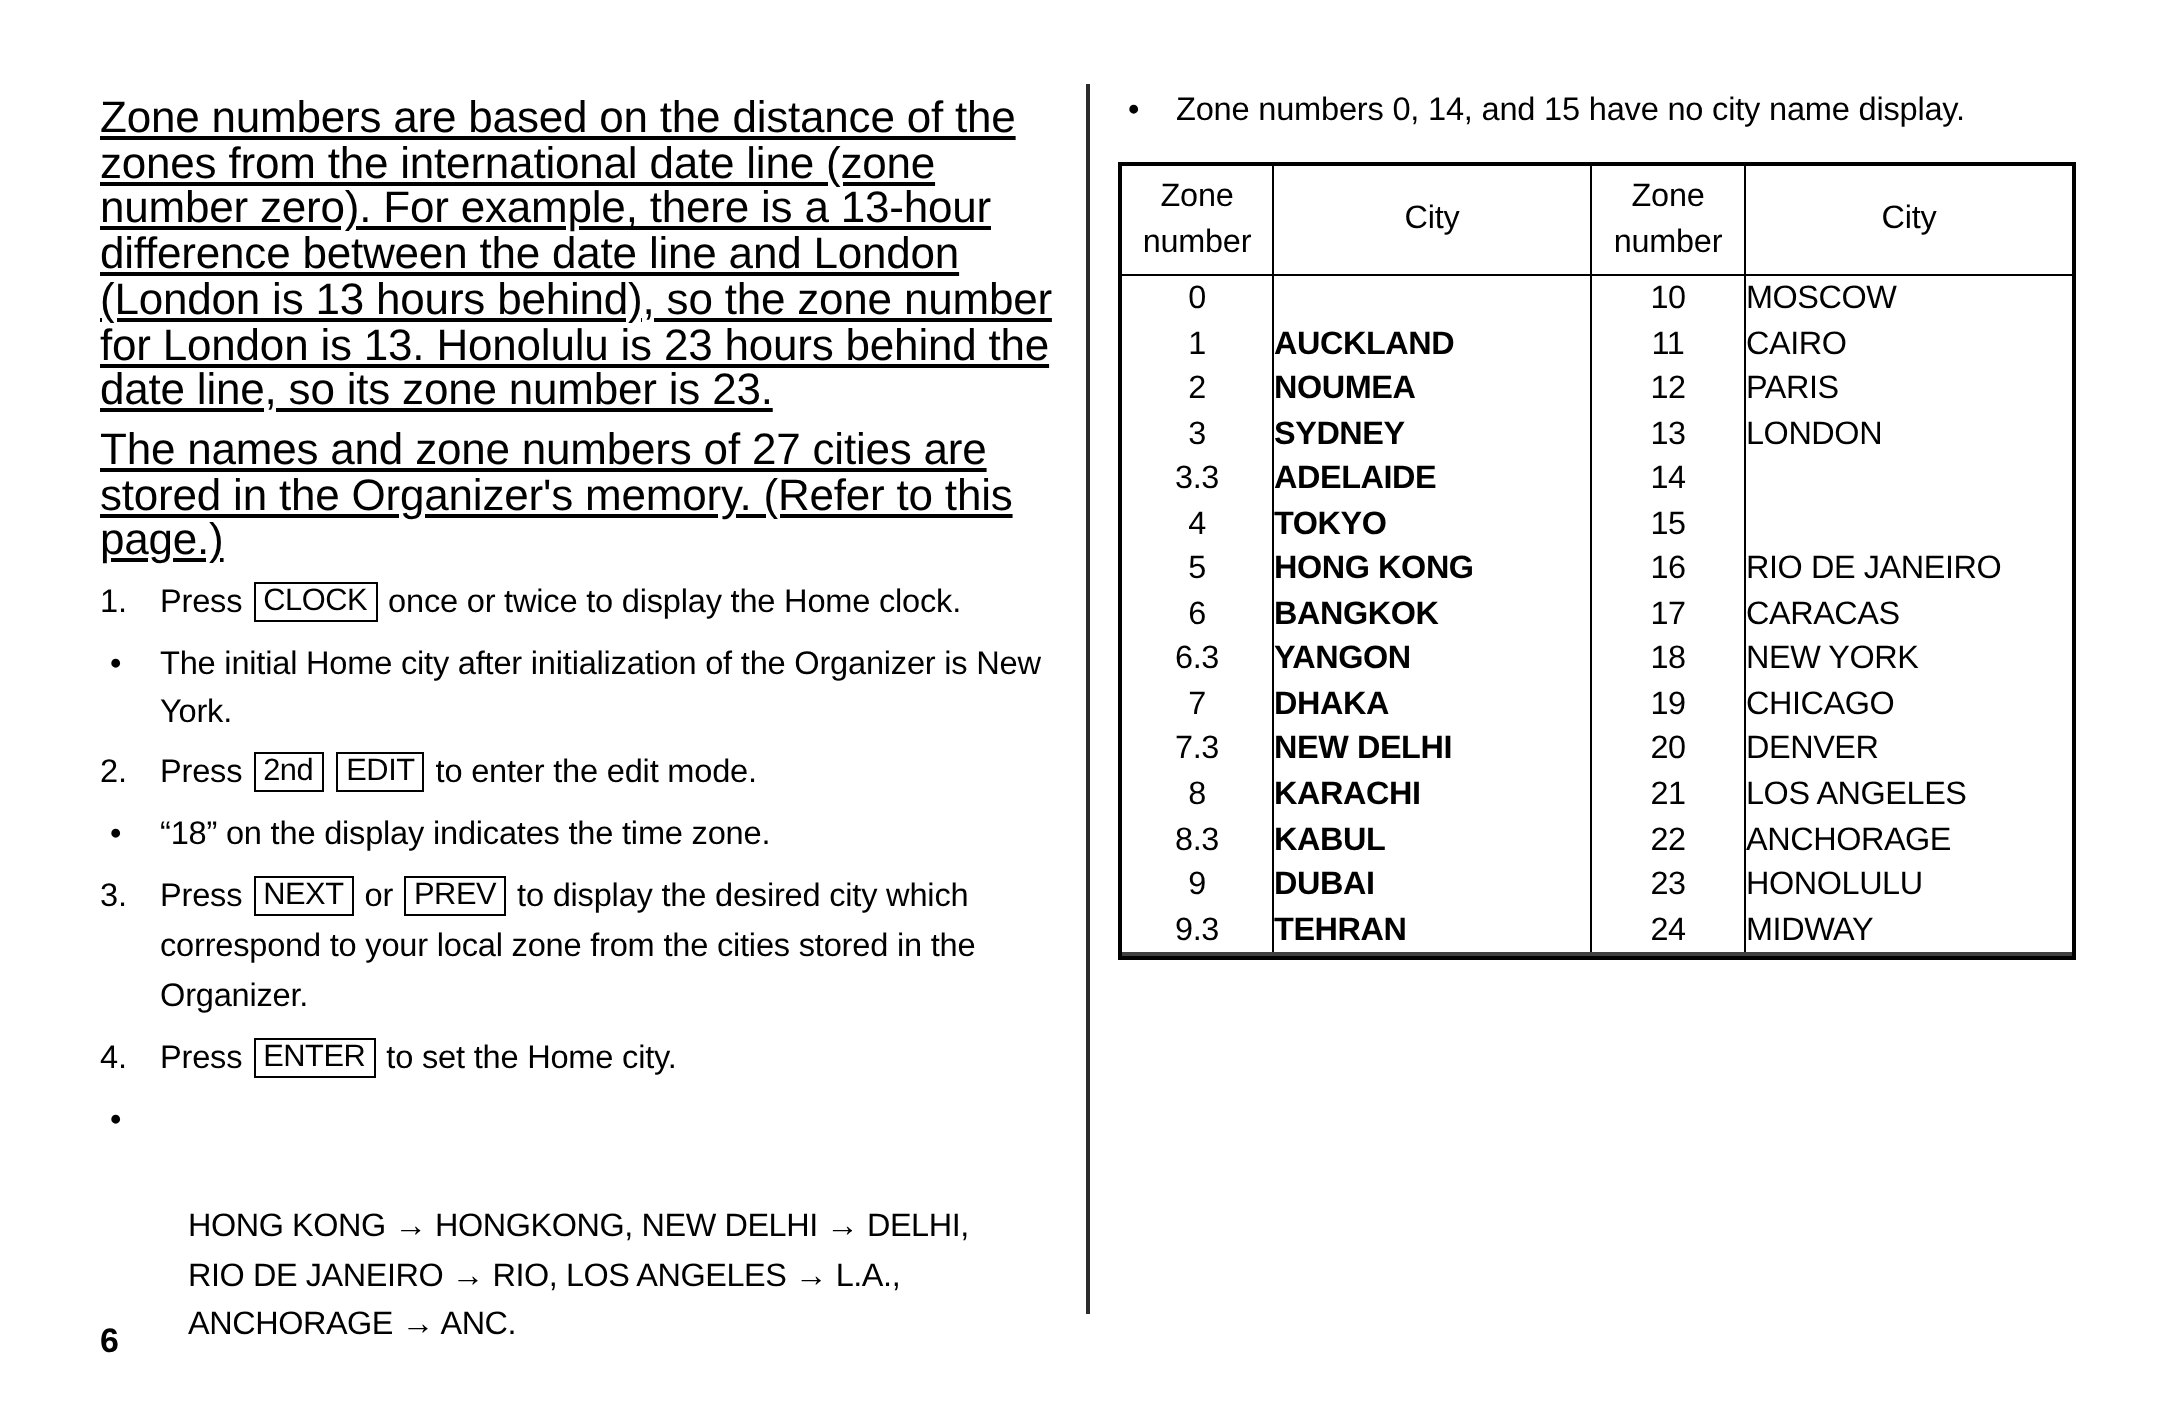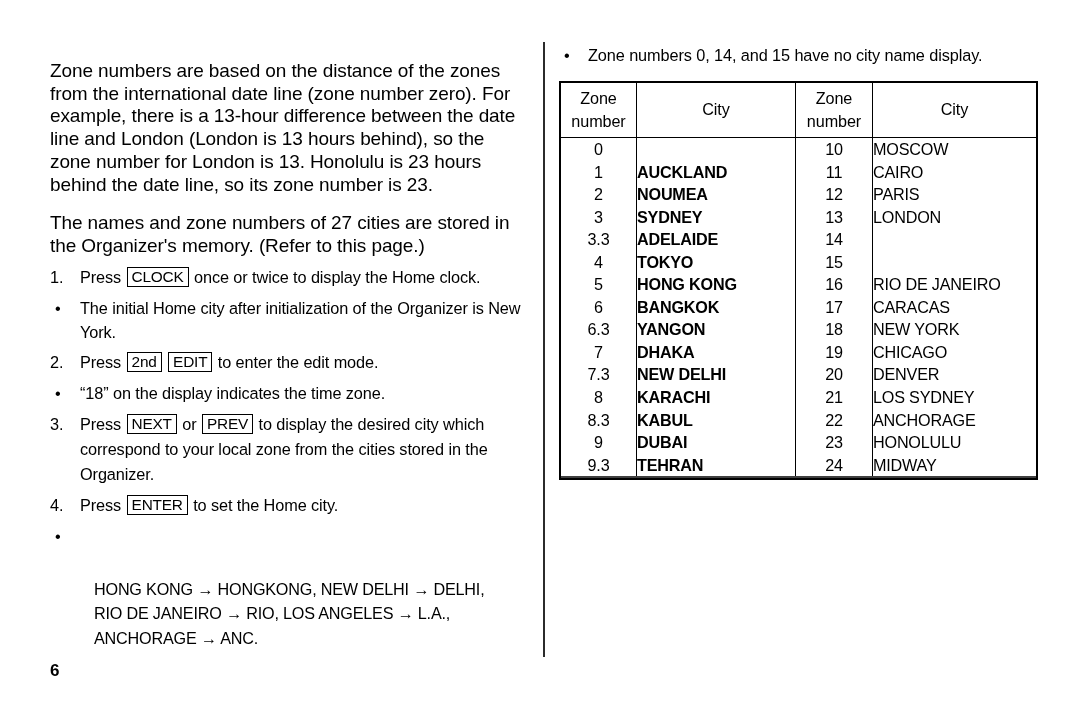--- a/index.html
+++ b/index.html
@@ -33,24 +33,25 @@
 
   
   #left-col {
     position: absolute;
     left: 50px;
     top: 44px;
     width: 478px;
   }
 
   p.para {
-    margin: 16px 0 7px 0;
-    font-size: 19px;
+    margin: 4px 0 7px 0;
+    font-size: 22px;
     line-height: 22.7px;
     letter-spacing: -0.1px;
+    text-decoration: underline;
   }
 
   
   .row {
     display: flex;
     align-items: flex-start;
     margin-bottom: 6px;
   }
   .row .marker {
     flex: 0 0 auto;
@@ -343,21 +344,21 @@
           <tr>
             <td class="zone-cell">7.3</td>
             <td class="city-cell">NEW DELHI</td>
             <td class="zone-cell">20</td>
             <td class="city-cell-right">DENVER</td>
           </tr>
           <tr>
             <td class="zone-cell">8</td>
             <td class="city-cell">KARACHI</td>
             <td class="zone-cell">21</td>
-            <td class="city-cell-right">LOS SYDNEY</td>
+            <td class="city-cell-right">LOS ANGELES</td>
           </tr>
           <tr>
             <td class="zone-cell">8.3</td>
             <td class="city-cell">KABUL</td>
             <td class="zone-cell">22</td>
             <td class="city-cell-right">ANCHORAGE</td>
           </tr>
           <tr>
             <td class="zone-cell">9</td>
             <td class="city-cell">DUBAI</td>

